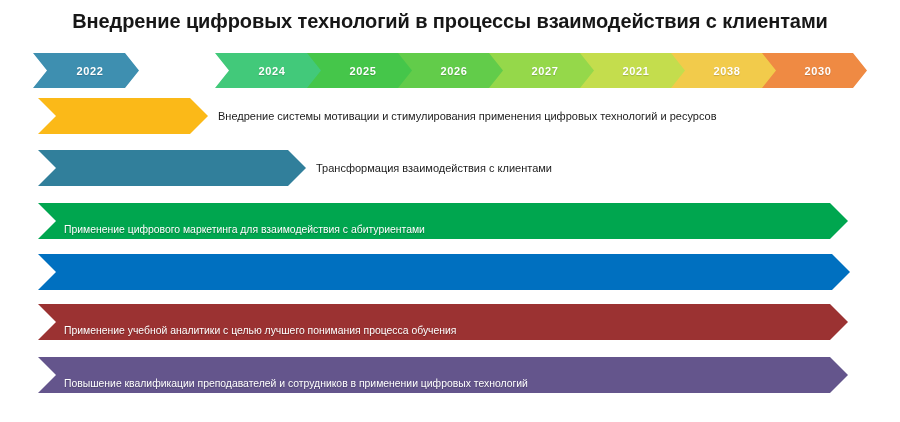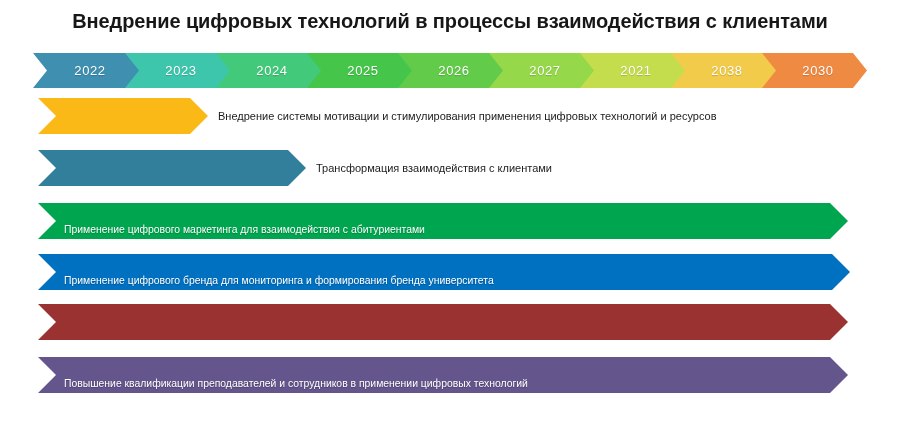--- a/index.html
+++ b/index.html
@@ -49,22 +49,22 @@
     position: absolute;
     top: 0;
     height: 35px;
     display: flex;
     align-items: center;
     justify-content: center;
     -webkit-clip-path: polygon(0 0, calc(100% - 14px) 0, 100% 50%, calc(100% - 14px) 100%, 0 100%, 14px 50%);
     clip-path: polygon(0 0, calc(100% - 14px) 0, 100% 50%, calc(100% - 14px) 100%, 0 100%, 14px 50%);
   }
   .year-chev .yr-label {
-    font-size: 13px;
-    font-weight: normal;
+    font-size: 11px;
+    font-weight: bold;
     color: #ffffff;
     letter-spacing: 0.6px;
     padding-left: 8px;
     text-shadow: 0 1px 1px rgba(0,0,0,0.18);
     font-family: "Liberation Sans", "DejaVu Sans", sans-serif;
   }
 
   
   .bar-row {
     position: absolute;
@@ -107,23 +107,20 @@
 <body>
 
 <div id="roadmap">
 
   <div class="title">Внедрение цифровых технологий в процессы взаимодействия с клиентами</div>
 
   <div class="years">
       <div class="year-chev" style="left: 0px; width: 106px; background: rgb(62, 143, 176); z-index: 9;">
         <span class="yr-label">2022</span>
       </div>
-      <div class="year-chev" style="left: 91px; width: 106px; background: rgb(62, 198, 173); z-index: 8;">
-        <span class="yr-label">2023</span>
-      </div>
       <div class="year-chev" style="left: 182px; width: 106px; background: rgb(66, 201, 122); z-index: 7;">
         <span class="yr-label">2024</span>
       </div>
       <div class="year-chev" style="left: 273px; width: 106px; background: rgb(69, 198, 74); z-index: 6;">
         <span class="yr-label">2025</span>
       </div>
       <div class="year-chev" style="left: 364px; width: 106px; background: rgb(98, 204, 74); z-index: 5;">
         <span class="yr-label">2026</span>
       </div>
       <div class="year-chev" style="left: 455px; width: 106px; background: rgb(149, 216, 74); z-index: 4;">
@@ -148,24 +145,24 @@
       <div class="bar-label-outside" style="left: 316px; top: 150px; position: absolute;">Трансформация взаимодействия с клиентами</div>
       <div class="bar-row" style="left: 38px; top: 150px; width: 268px;">
         <div class="bar-shape" style="background: rgb(49, 127, 155);"></div>
       </div>
       <div class="bar-row" style="left: 38px; top: 203px; width: 810px;">
         <div class="bar-shape" style="background: rgb(0, 166, 79);"></div>
         <div class="bar-label-inside" style="left: 26px;">Применение цифрового маркетинга для взаимодействия с абитуриентами</div>
       </div>
       <div class="bar-row" style="left: 38px; top: 254px; width: 812px;">
         <div class="bar-shape" style="background: rgb(0, 112, 192);"></div>
-        <div class="bar-label-inside" style="left: 26px;"> Применение цифрового бренда для мониторинга и формирования бренда университета</div>
       </div>
       <div class="bar-row" style="left: 38px; top: 304px; width: 810px;">
         <div class="bar-shape" style="background: rgb(155, 50, 50);"></div>
+        <div class="bar-label-inside" style="left: 26px;">Применение учебной аналитики с целью лучшего понимания процесса обучения</div>
       </div>
       <div class="bar-row" style="left: 38px; top: 357px; width: 810px;">
         <div class="bar-shape" style="background: rgb(100, 85, 140);"></div>
         <div class="bar-label-inside" style="left: 26px;">Повышение квалификации преподавателей и сотрудников в применении цифровых технологий</div>
       </div>
     </div>
 
 </div>
 
 </body></html>

